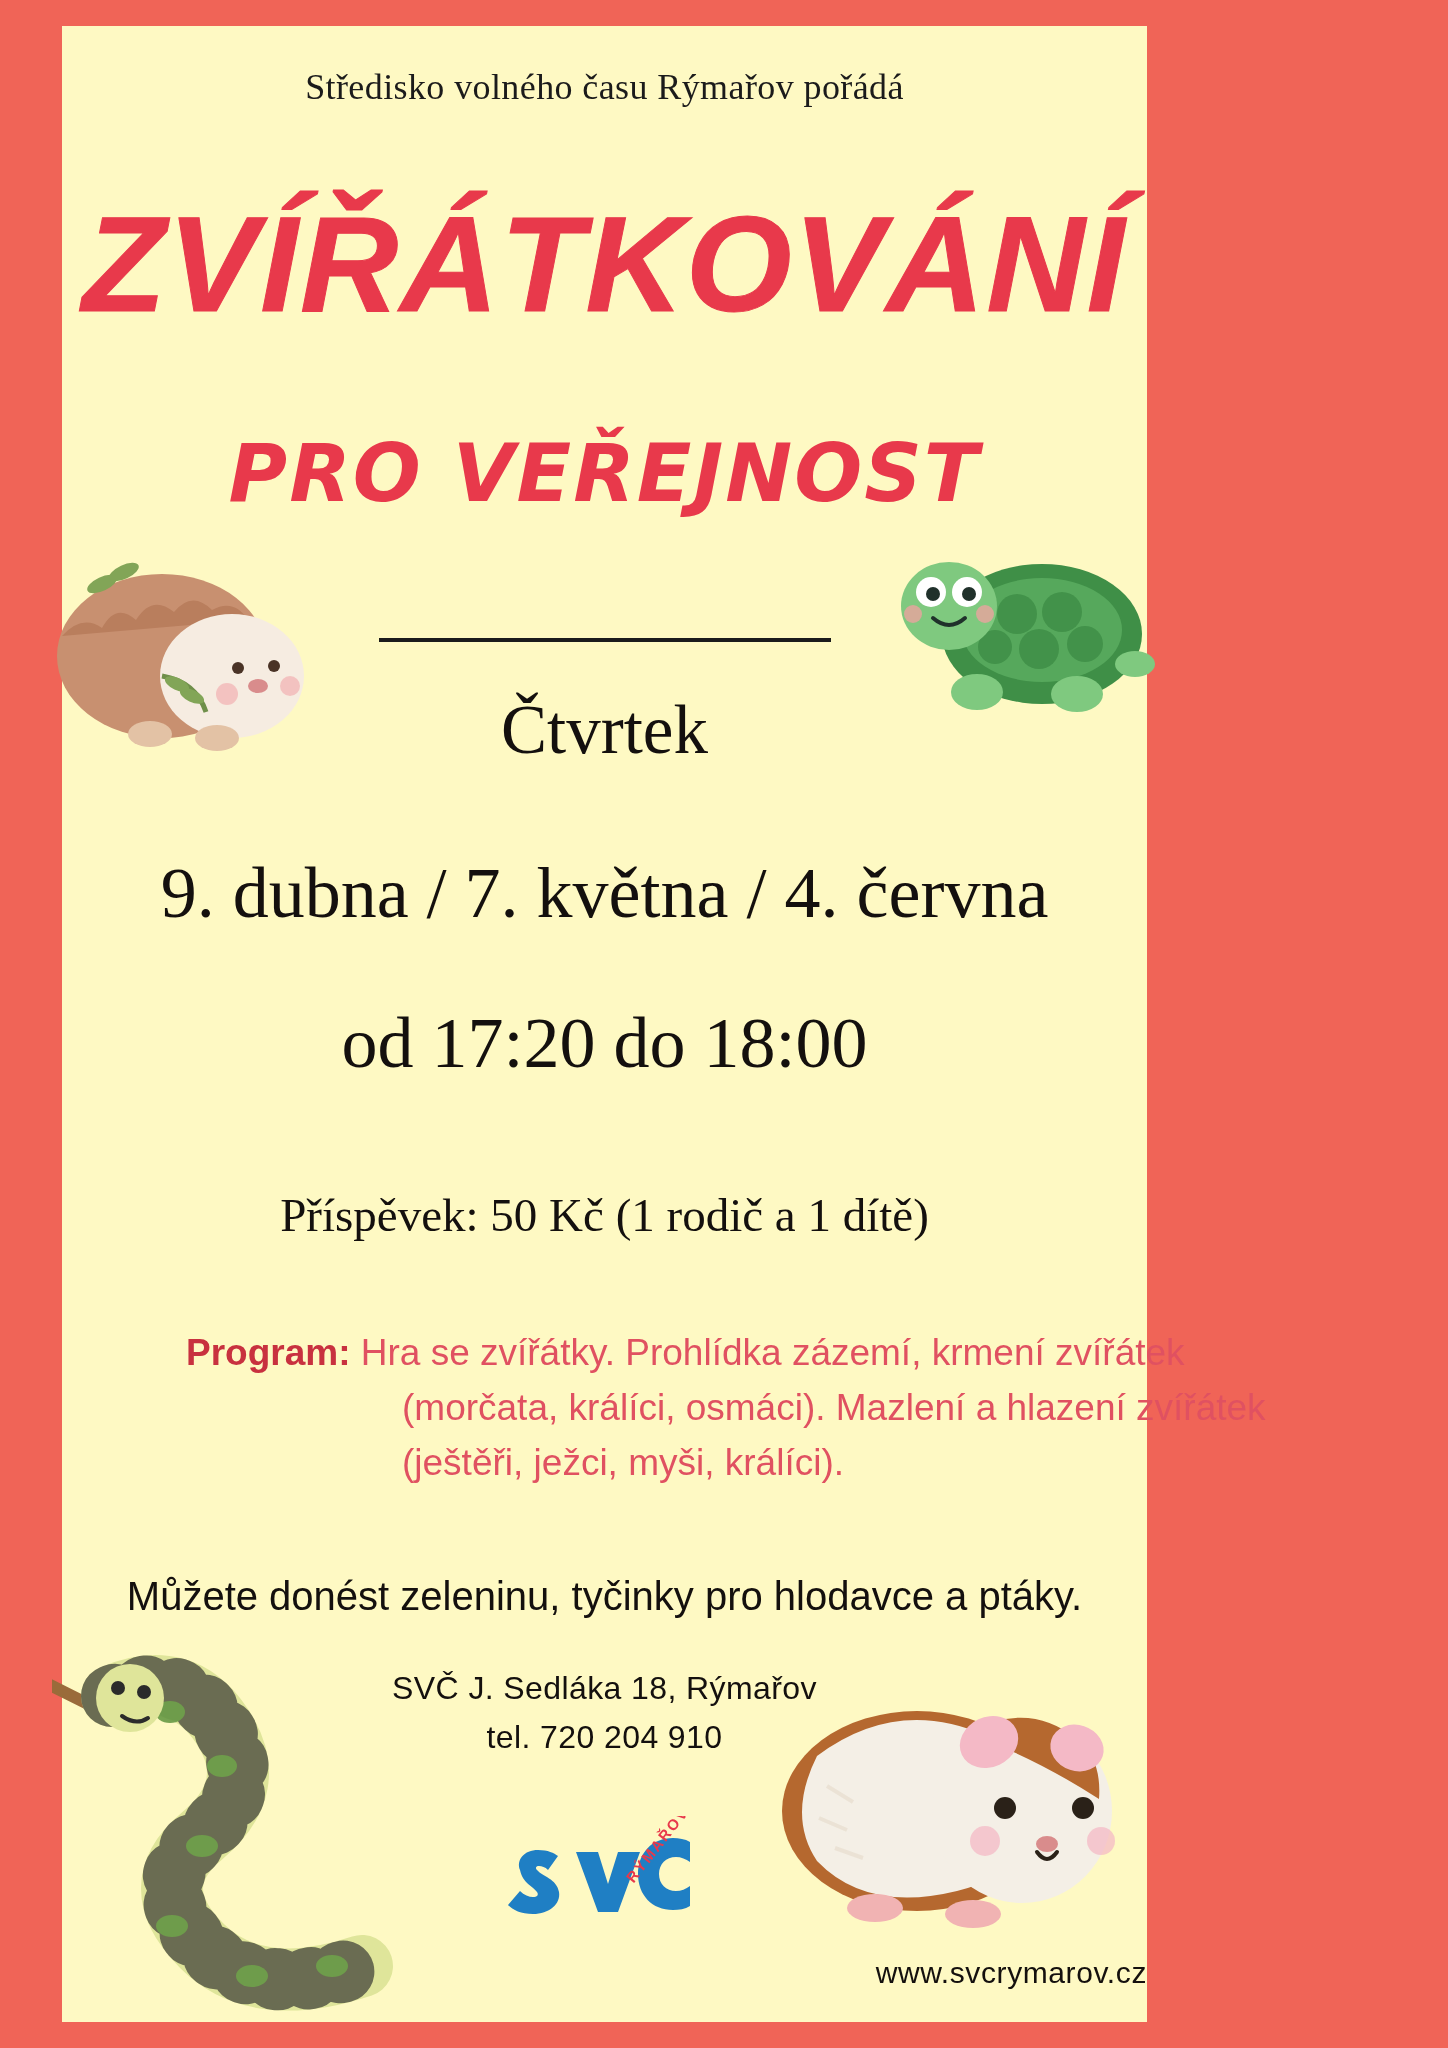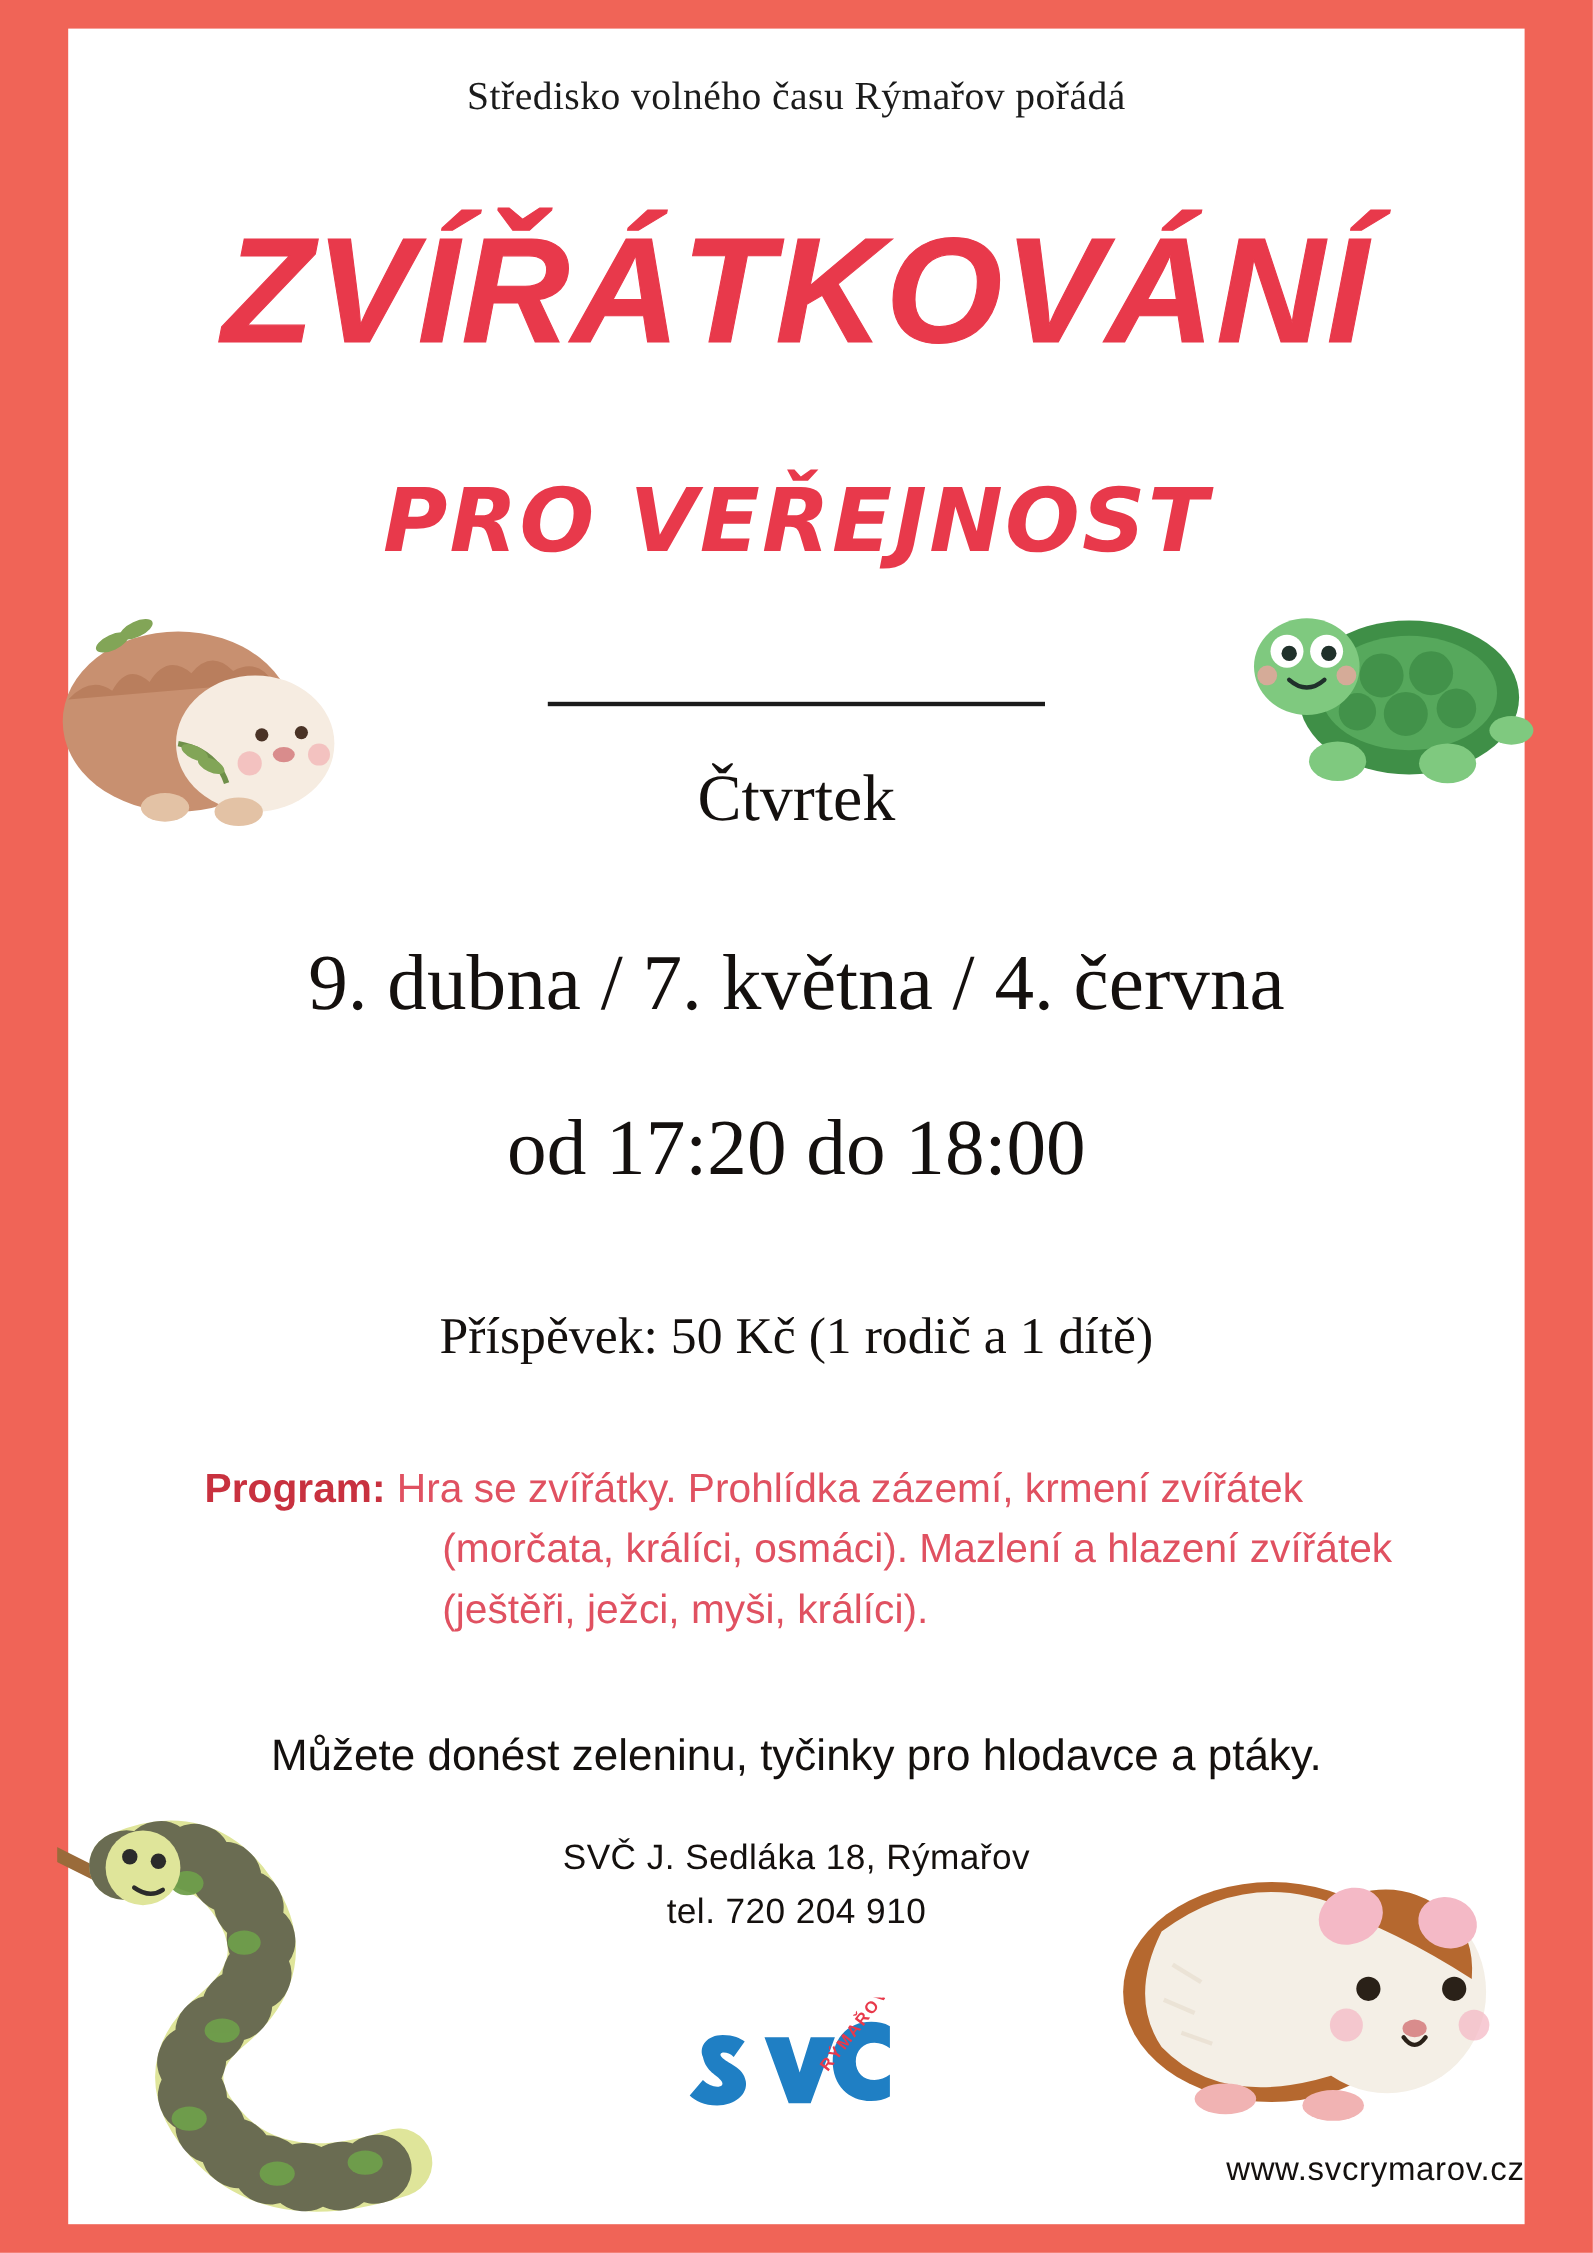--- a/index.html
+++ b/index.html
@@ -20,23 +20,23 @@
     height: 2048px;
     background: #f06457;
     box-sizing: border-box;
     overflow: hidden;
   }
 
   .inner {
     position: absolute;
     left: 62px;
     top: 26px;
-    width: 1324px;
+    width: 1085px;
     height: 1996px;
-    background: #ffffff;
+    background: #fef9c3;
     box-sizing: border-box;
   }
 
   .organizer {
     position: absolute;
     top: 40px;
     left: 0;
     width: 100%;
     text-align: center;
     font-family: "Liberation Serif", serif;
@@ -86,21 +86,21 @@
     background: #1b1b1b;
   }
 
   .day {
     position: absolute;
     top: 668px;
     left: 0;
     width: 100%;
     text-align: center;
     font-family: "Liberation Serif", serif;
-    font-size: 60px;
+    font-size: 69px;
     color: #14100e;
     line-height: 1.05;
   }
 
   .dates {
     position: absolute;
     top: 828px;
     left: 0;
     width: 100%;
     text-align: center;

